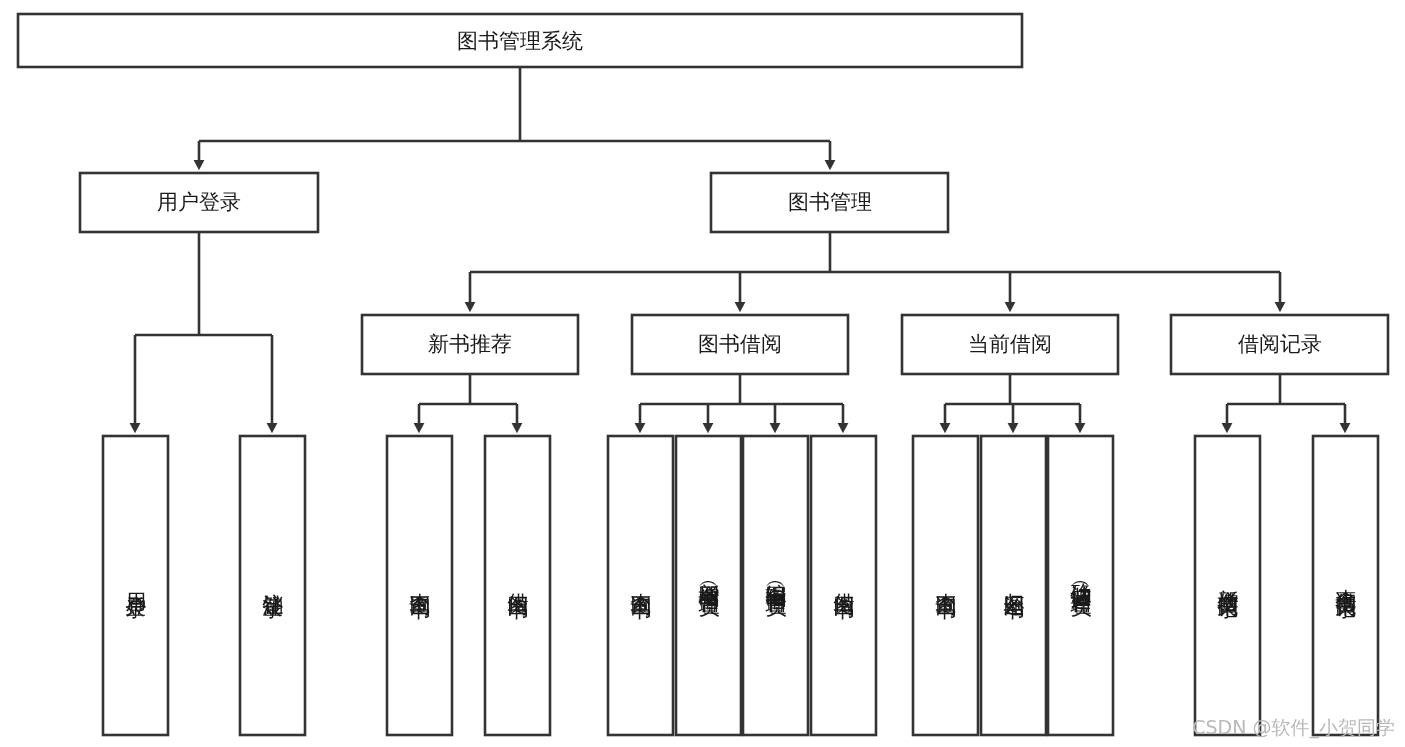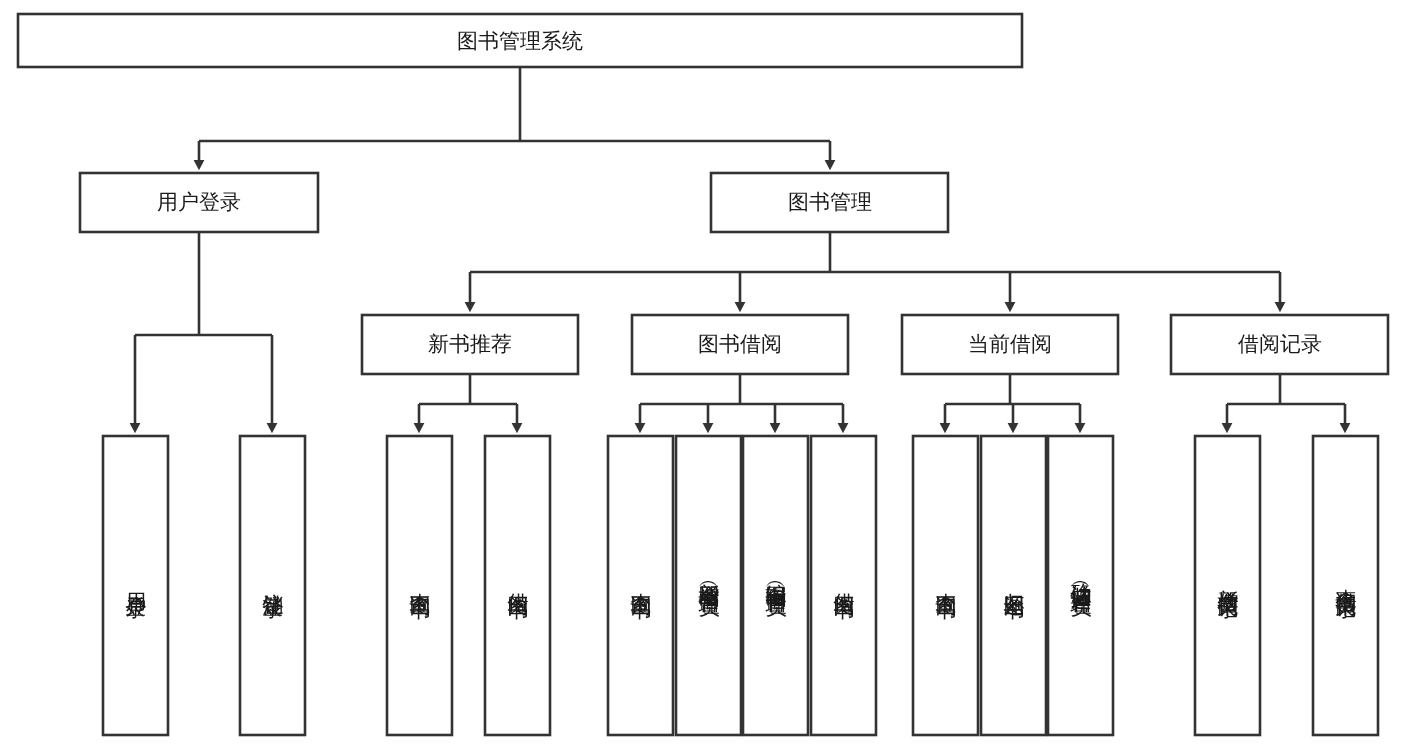--- a/index.html
+++ b/index.html
@@ -217,14 +217,15 @@
       <rect class="node-box" x="1195" y="436" width="65" height="299"></rect>
       <text class="node-label-vertical" x="1227" y="578">新增借阅记录</text>
     </g>
 
     <g>
       <rect class="node-box" x="1313" y="436" width="65" height="299"></rect>
       <text class="node-label-vertical" x="1345" y="578">查询借阅记录</text>
     </g>
   </svg>
 
+  <div class="watermark">CSDN @软件_小贺同学</div>
 
 </div>
 
 </body></html>

